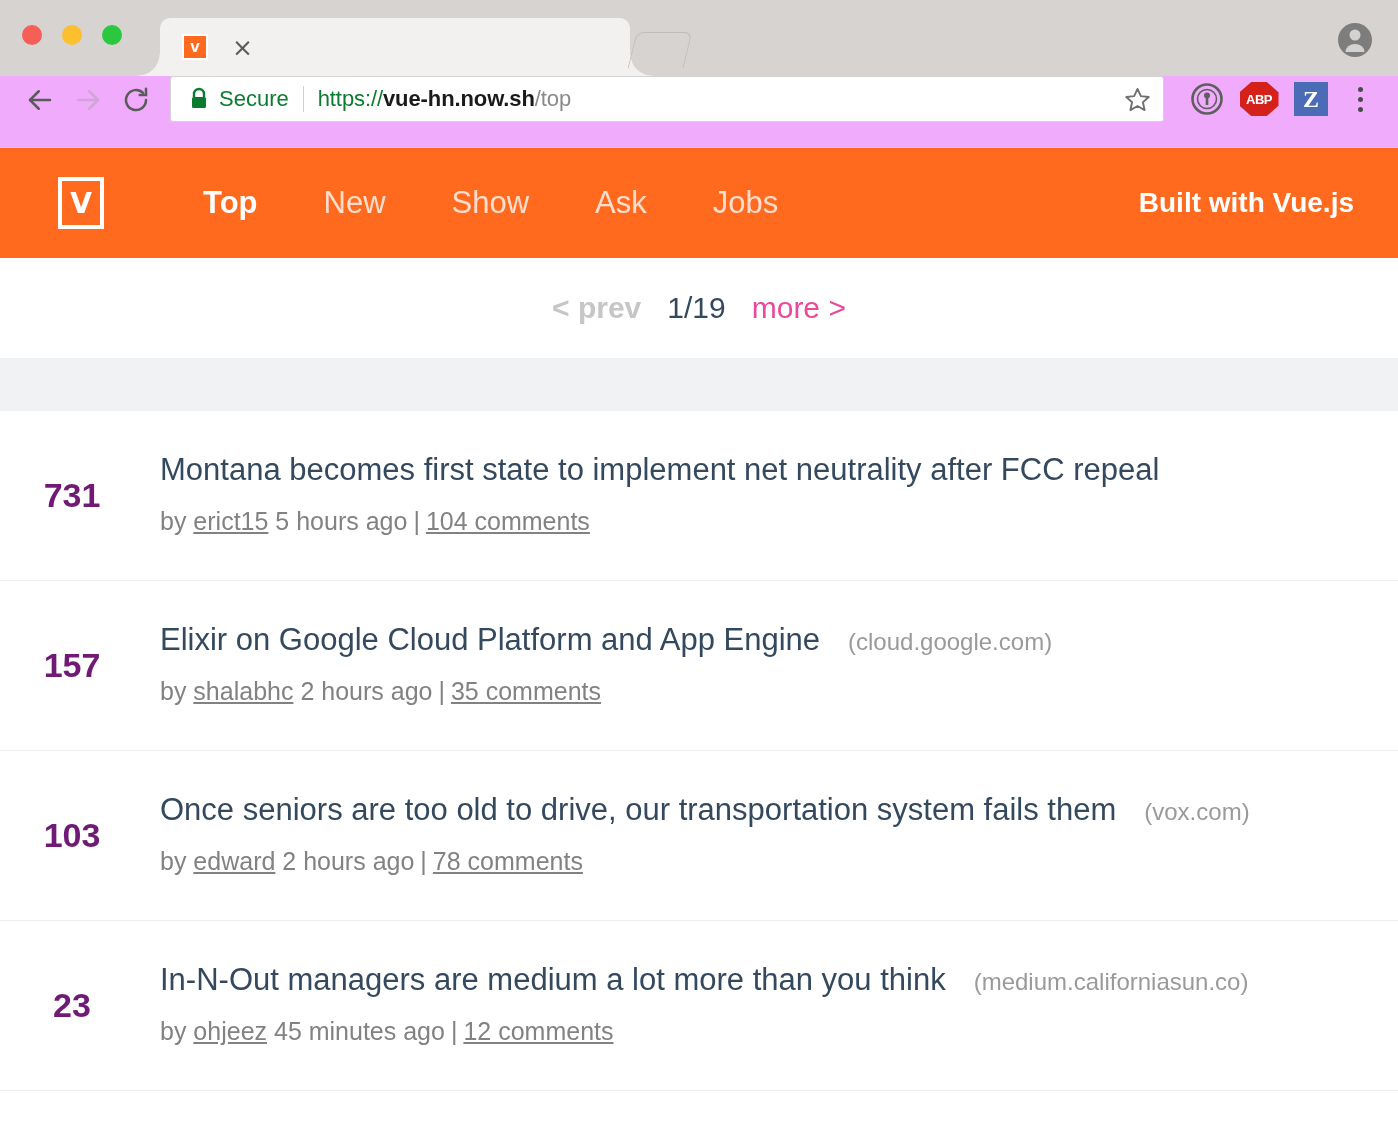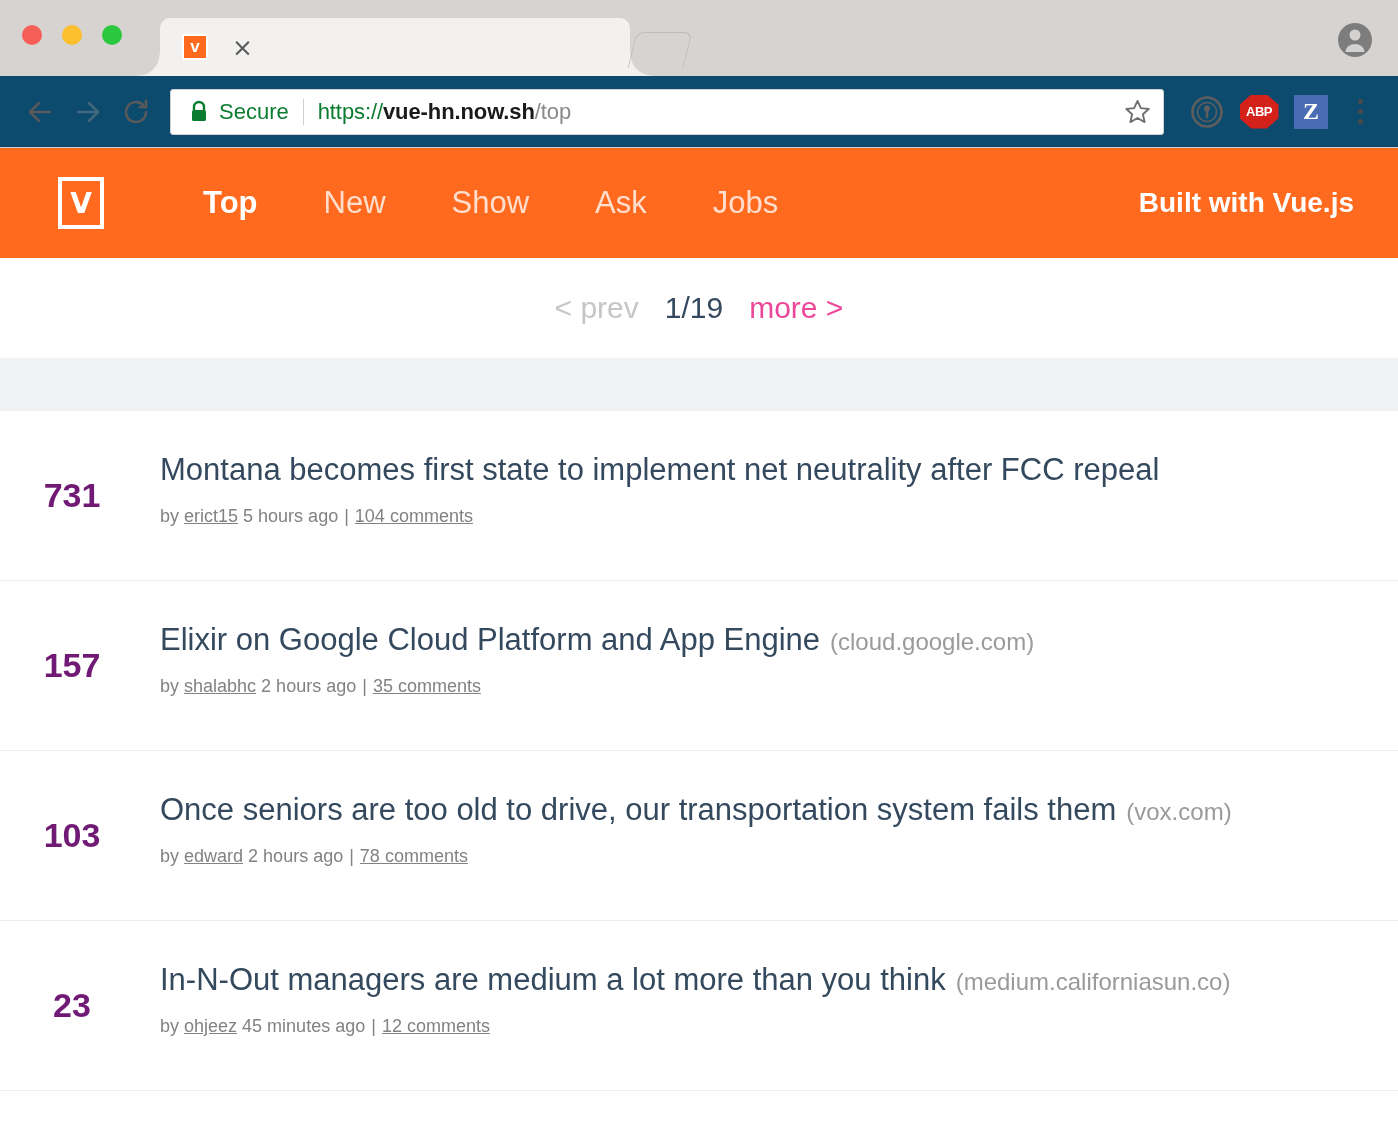--- a/index.html
+++ b/index.html
@@ -107,23 +107,22 @@
     position: absolute;
     right: 22px;
     top: 19px;
     width: 42px; height: 42px;
     cursor: pointer;
   }
 
   
   .toolbar {
     height: 72px;
-    background: #0c4a6e;
-    display: flex;
-    align-items: center;
+    background: #f0abfc;
+    display: flex;
     padding: 0 16px;
     border-bottom: 1px solid #cfcfcf;
   }
   .nav-btn {
     width: 48px; height: 48px;
     display: flex; align-items: center; justify-content: center;
     cursor: pointer;
     flex: none;
   }
   .nav-btn.disabled { opacity: 0.38; cursor: default; }
@@ -243,21 +242,21 @@
     justify-content: center;
     gap: 26px;
   }
   .page-link {
     font-size: 30px;
     color: #ec4899;
     text-decoration: none;
     cursor: pointer;
     white-space: nowrap;
   }
-  .page-link.disabled { color: #c6c6c6; cursor: default; }
+  .page-link.disabled { color: #c6c6c6; cursor: default; font-weight: bold; }
   .page-counter {
     font-size: 30px;
     color: #34495e;
     white-space: nowrap;
   }
 
   .gray-band {
     height: 53px;
     background: #f0f2f4;
   }
@@ -285,26 +284,26 @@
   .news-title-row { margin-bottom: 6px; line-height: 1.35; }
   .news-title {
     font-size: 31px;
     color: #34495e;
     text-decoration: none;
     cursor: pointer;
   }
   .news-domain {
     font-size: 24px;
     color: #9a9a9a;
-    margin-left: 10px;
+    margin-left: 28px;
     white-space: nowrap;
   }
   .news-domain.block { display: block; margin-left: 0; margin-top: 4px; }
   .news-meta {
-    font-size: 18px;
+    font-size: 25px;
     color: #828282;
     margin-top: 14px;
     line-height: 1.3;
   }
   .news-meta a {
     color: #828282;
     text-decoration: underline;
     cursor: pointer;
   }
   .meta-sep { margin: 0 6px; }

